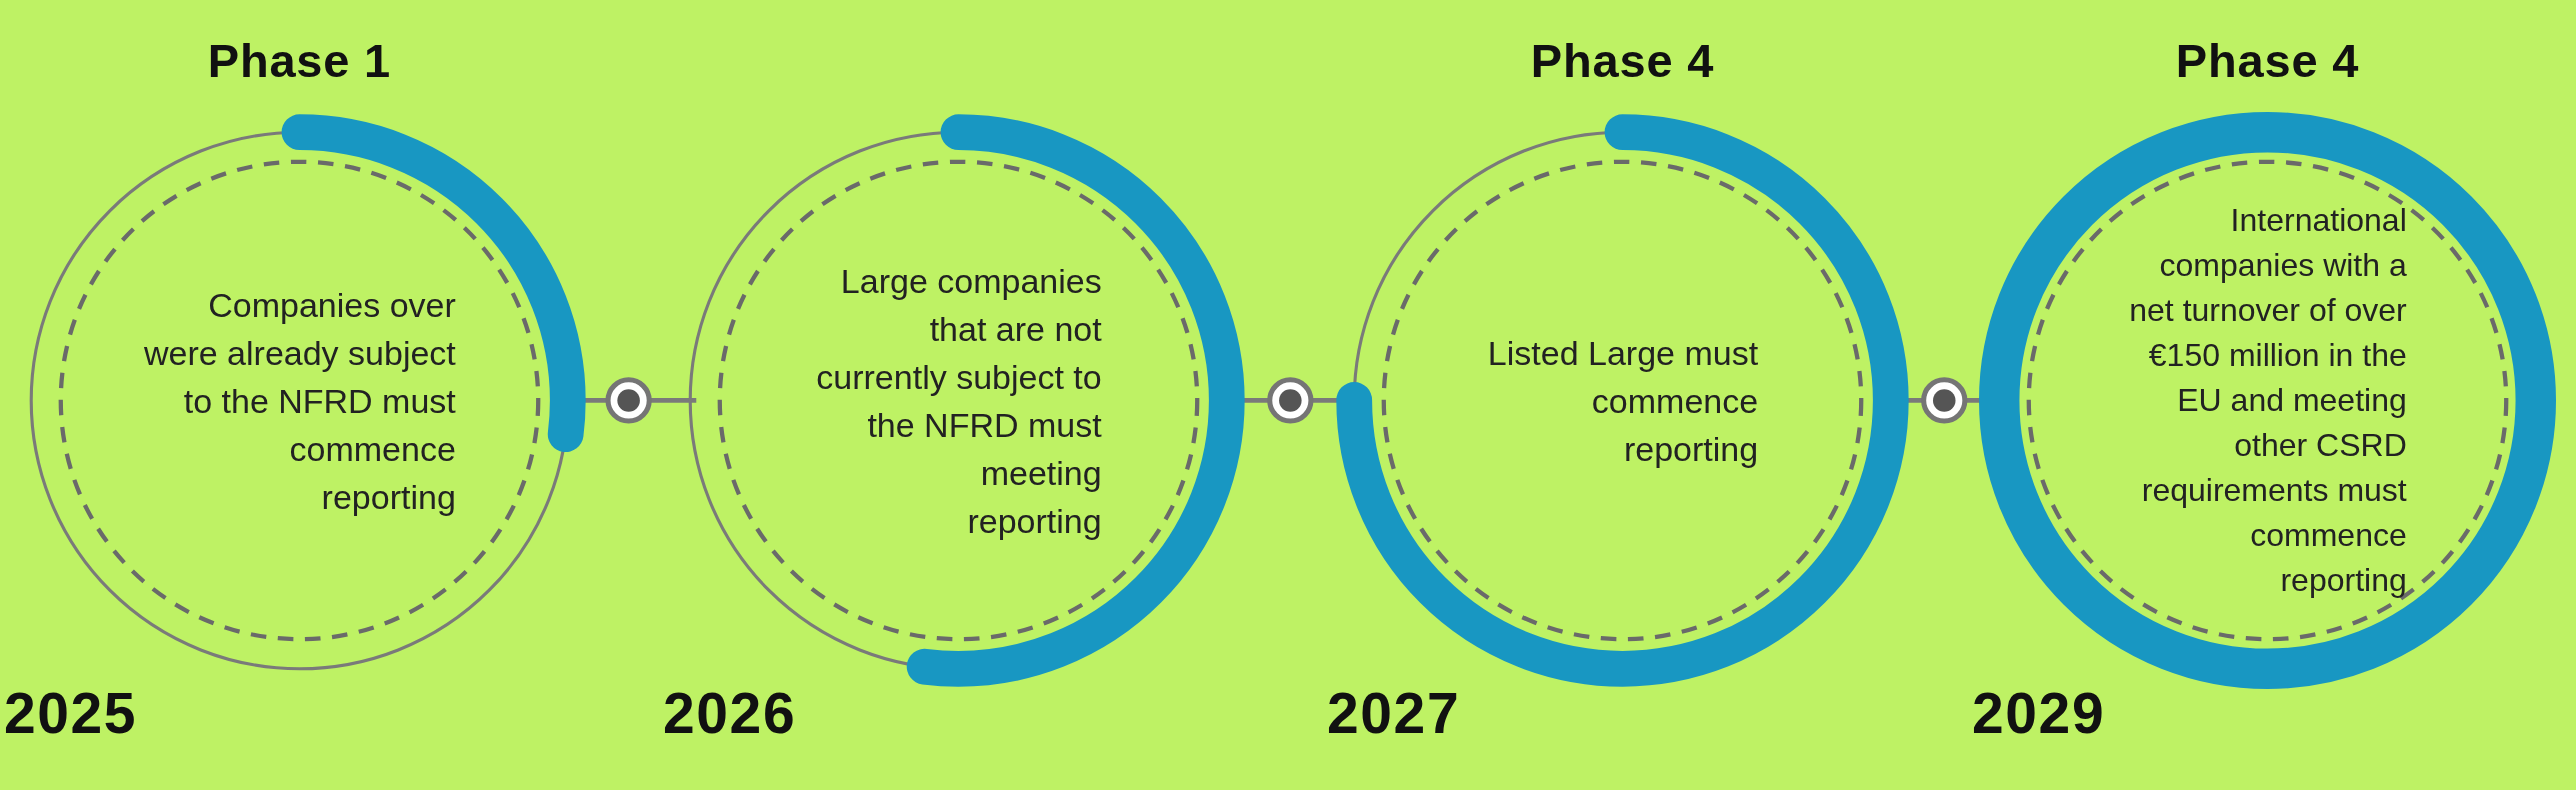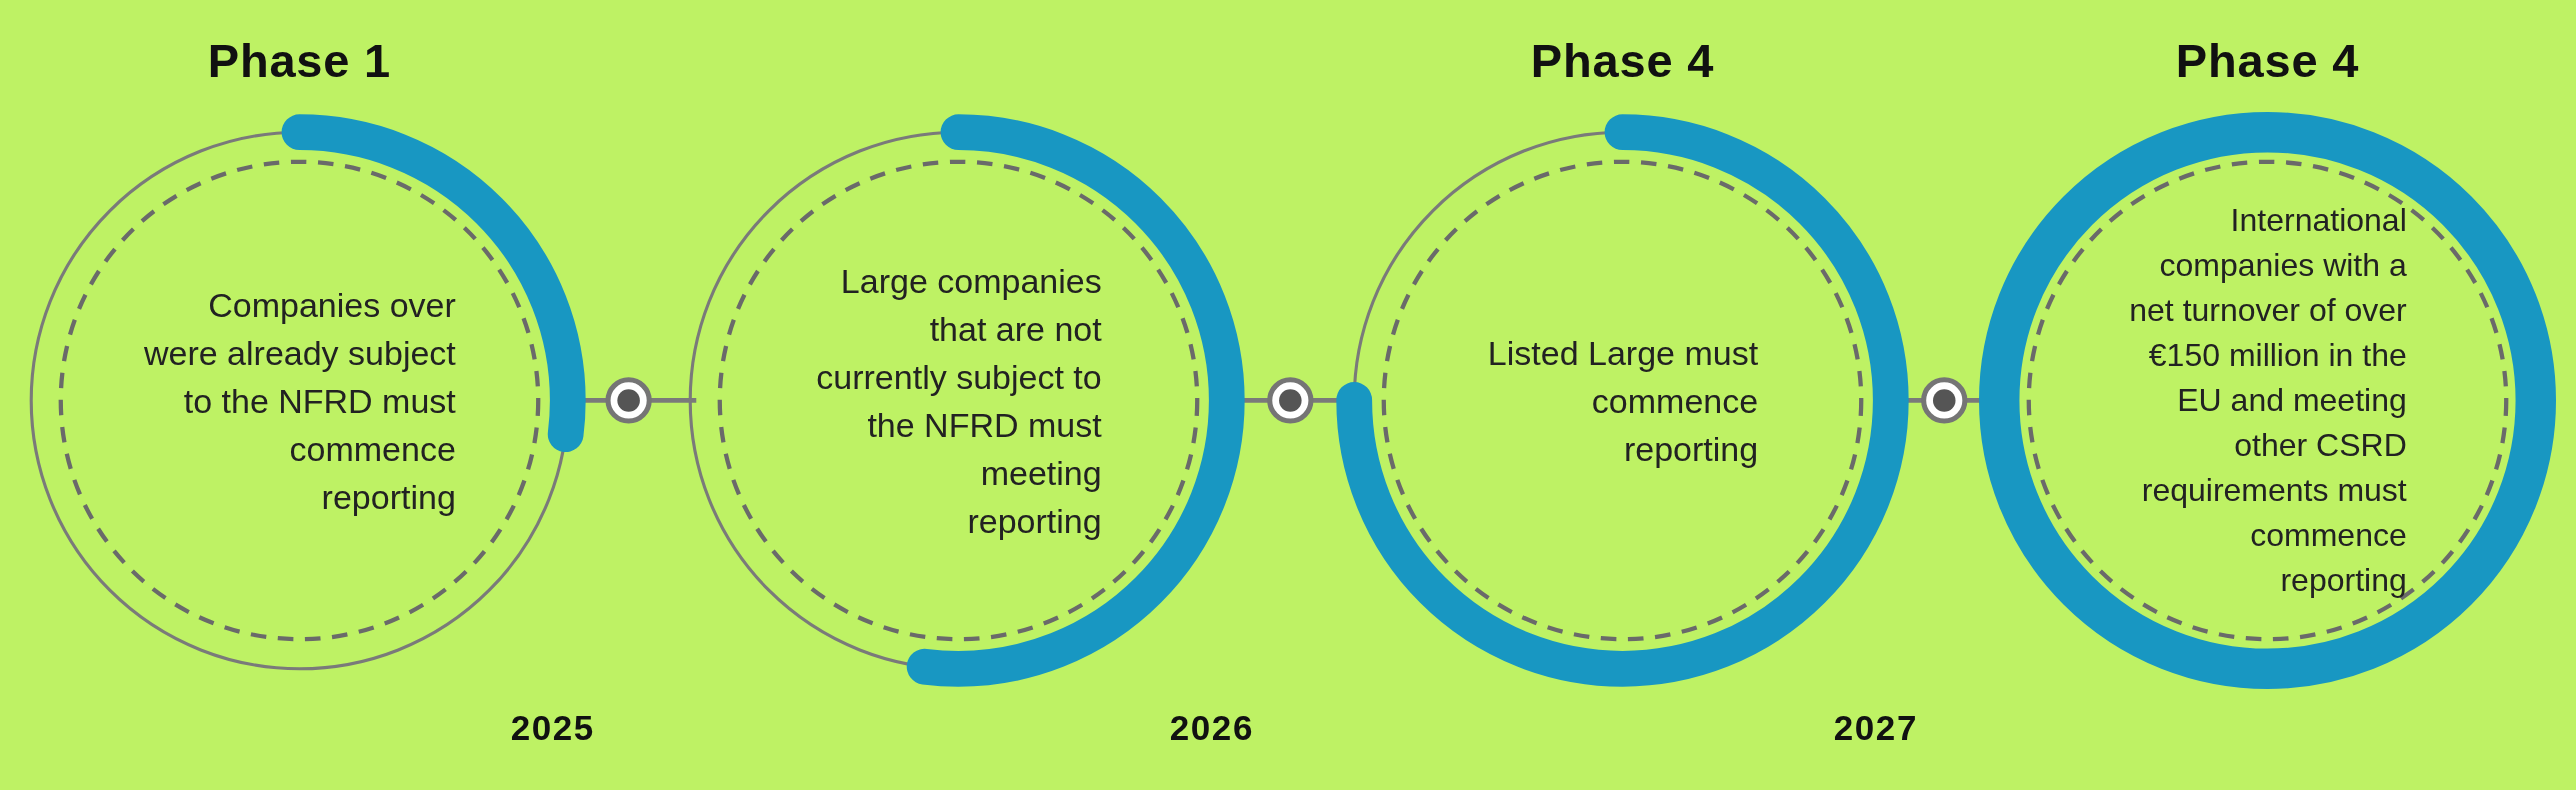--- a/index.html
+++ b/index.html
@@ -72,25 +72,25 @@
     text-align: right;
     white-space: pre-line;
     font-size: 34px;
     line-height: 48px;
     font-weight: 500;
     color: var(--ink);
   }
   .phase-4 .phase-desc { font-size: 32px; line-height: 45px; }
   .phase-year {
     position: absolute;
-    top: 708px;
+    top: 680px;
     left: 0;
     width: 591px;
-    text-align: right;
-    font-size: 35px;
+    text-align: left;
+    font-size: 57px;
     font-weight: 700;
     color: var(--heading);
     letter-spacing: 1.6px;
   }
 </style>
 </head>
 <body>
 
 <div id="stage">
 
@@ -172,16 +172,17 @@
       <div class="phase-desc">International
 companies with a
 net turnover of over
 €150 million in the
 EU and meeting
 other CSRD
 requirements must
 commence
 reporting</div>
     </div>
+    <div class="phase-year">2029</div>
   </div>
 
 </div>
 
 
 </body></html>

